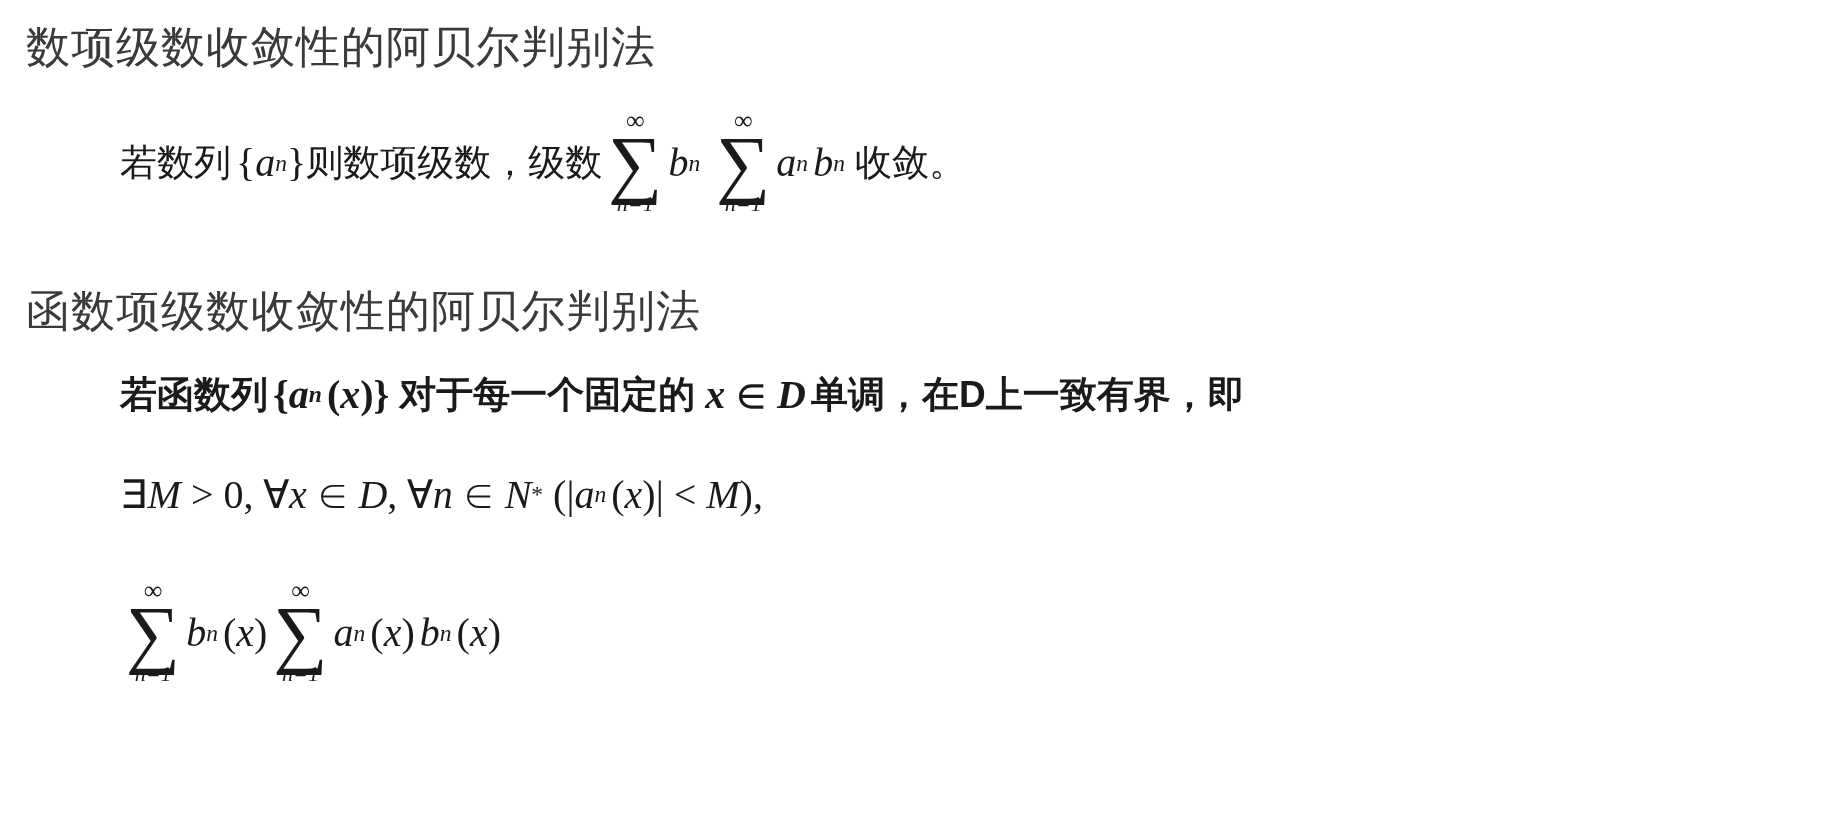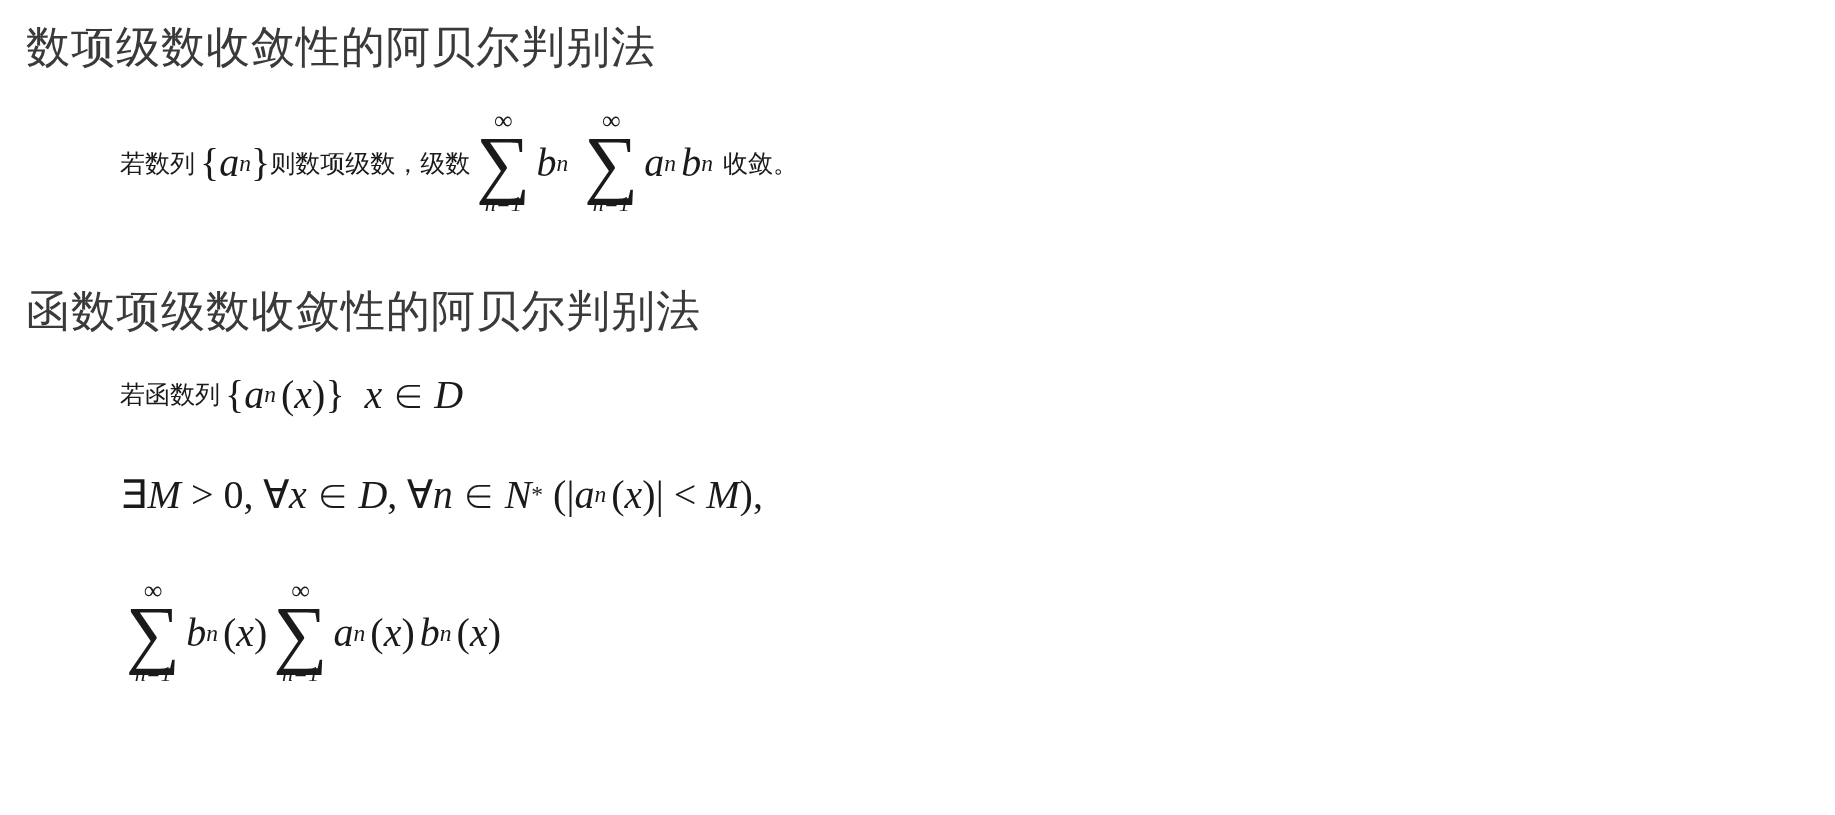--- a/index.html
+++ b/index.html
@@ -89,28 +89,28 @@
     font-family: "Liberation Serif", serif;
     font-style: italic;
     font-size: 22px;
     line-height: 1;
     margin-top: -3px;
   }
 
   .cn {
     font-family: "Liberation Sans", sans-serif;
     font-style: normal;
-    font-size: 25px;
+    font-size: 37px;
   }
 
   
   #title-1 { position: absolute; left: 26px;  top: 18px; }
   #para-1  { position: absolute; left: 120px; top: 110px; }
   #title-2 { position: absolute; left: 26px;  top: 282px; }
-  #para-2  { position: absolute; left: 120px; top: 370px; }
+  #para-2  { position: absolute; left: 120px; top: 370px; font-weight: bold; }
   #para-3  { position: absolute; left: 122px; top: 470px; }
   #para-4  { position: absolute; left: 120px; top: 580px; }
 
   .inline-row {
     display: flex;
     align-items: center;
     white-space: nowrap;
   }
   .gap { display: inline-block; width: 10px; }
   .gap-s { display: inline-block; width: 5px; }
@@ -163,27 +163,29 @@
     <span class="gap-s"></span>
     <span class="mathup">{</span>
     <span class="math">a</span>
       <span class="math sub">n</span>
     <span class="gap-s"></span>
     <span class="mathup">(</span>
     <span class="math">x</span>
     <span class="mathup">)</span>
     <span class="mathup">}</span>
     <span class="gap"></span>
+    <span class="cn">对于每一个固定的</span>
     <span class="gap"></span>
     <span class="math">x</span>
     <span class="gap"></span>
     <span class="mathup">∈</span>
     <span class="gap"></span>
     <span class="math">D</span>
     <span class="gap-s"></span>
+    <span class="cn">单调，在D上一致有界，即</span>
   </div>
 
   <div class="body-line inline-row" id="para-3">
     <span class="mathup">∃</span>
     <span class="math">M</span>
     <span class="gap"></span>
     <span class="mathup">&gt;</span>
     <span class="gap"></span>
     <span class="mathup">0</span>
     <span class="mathup">,</span>

